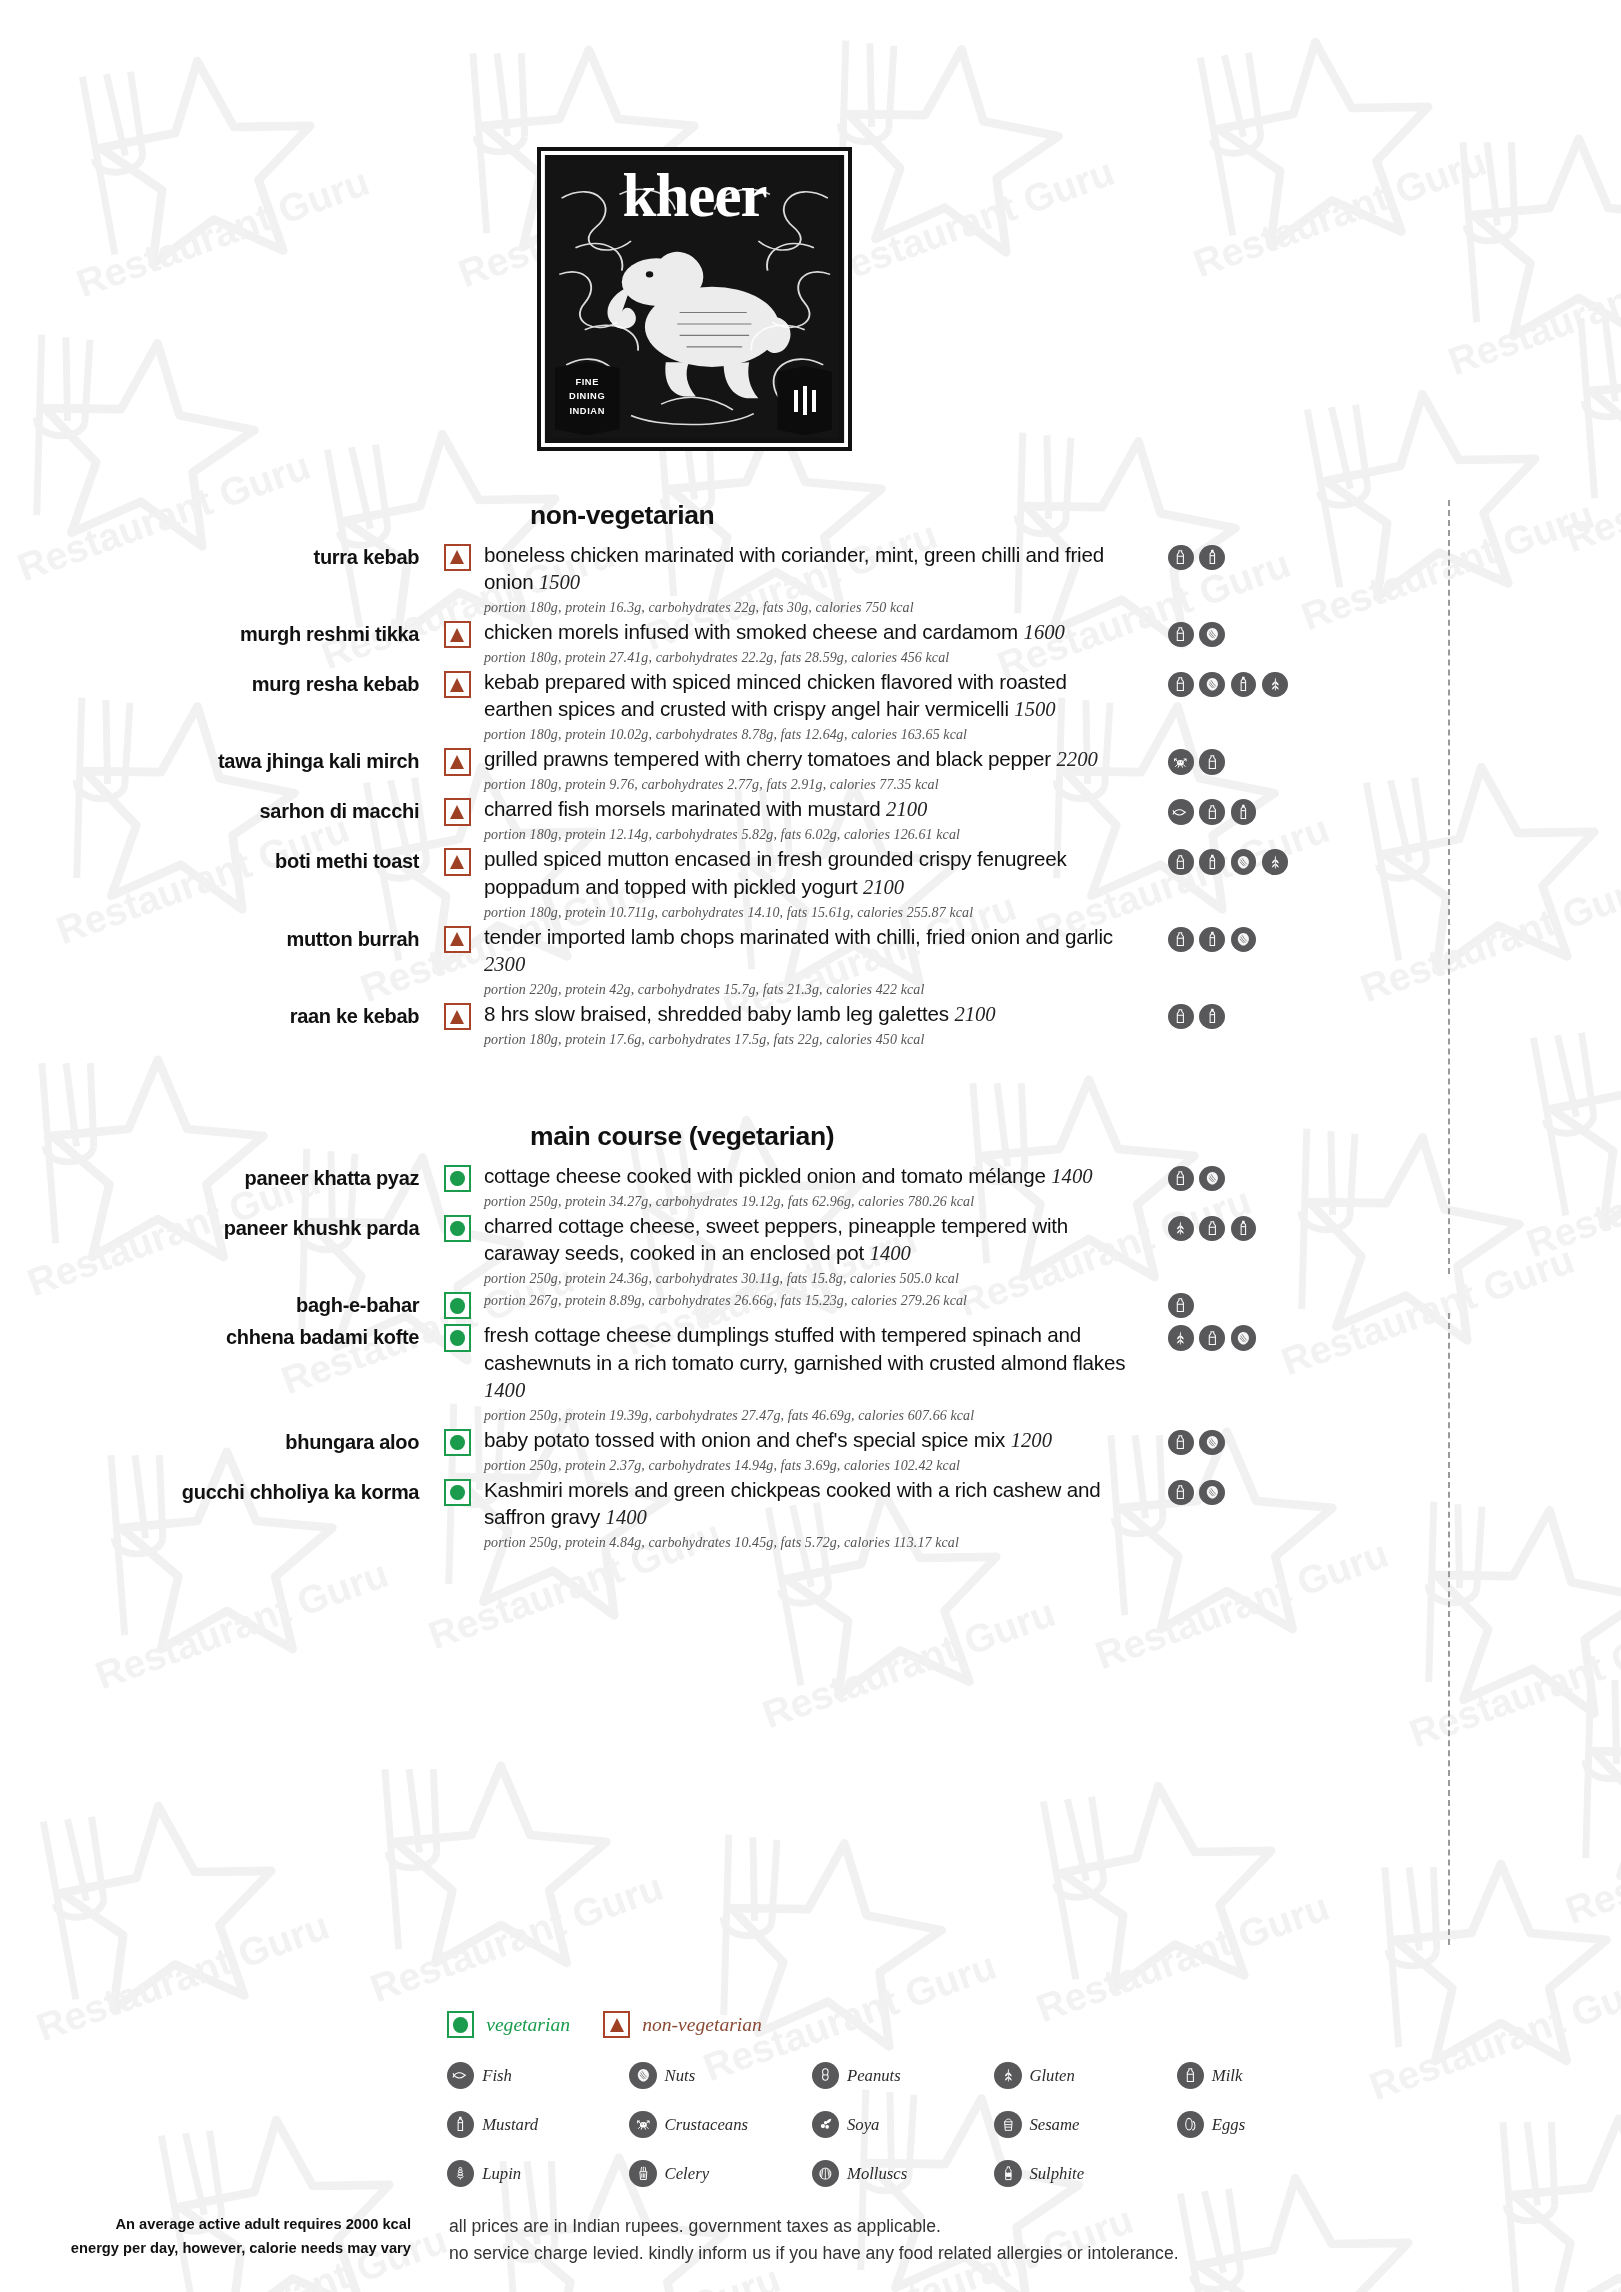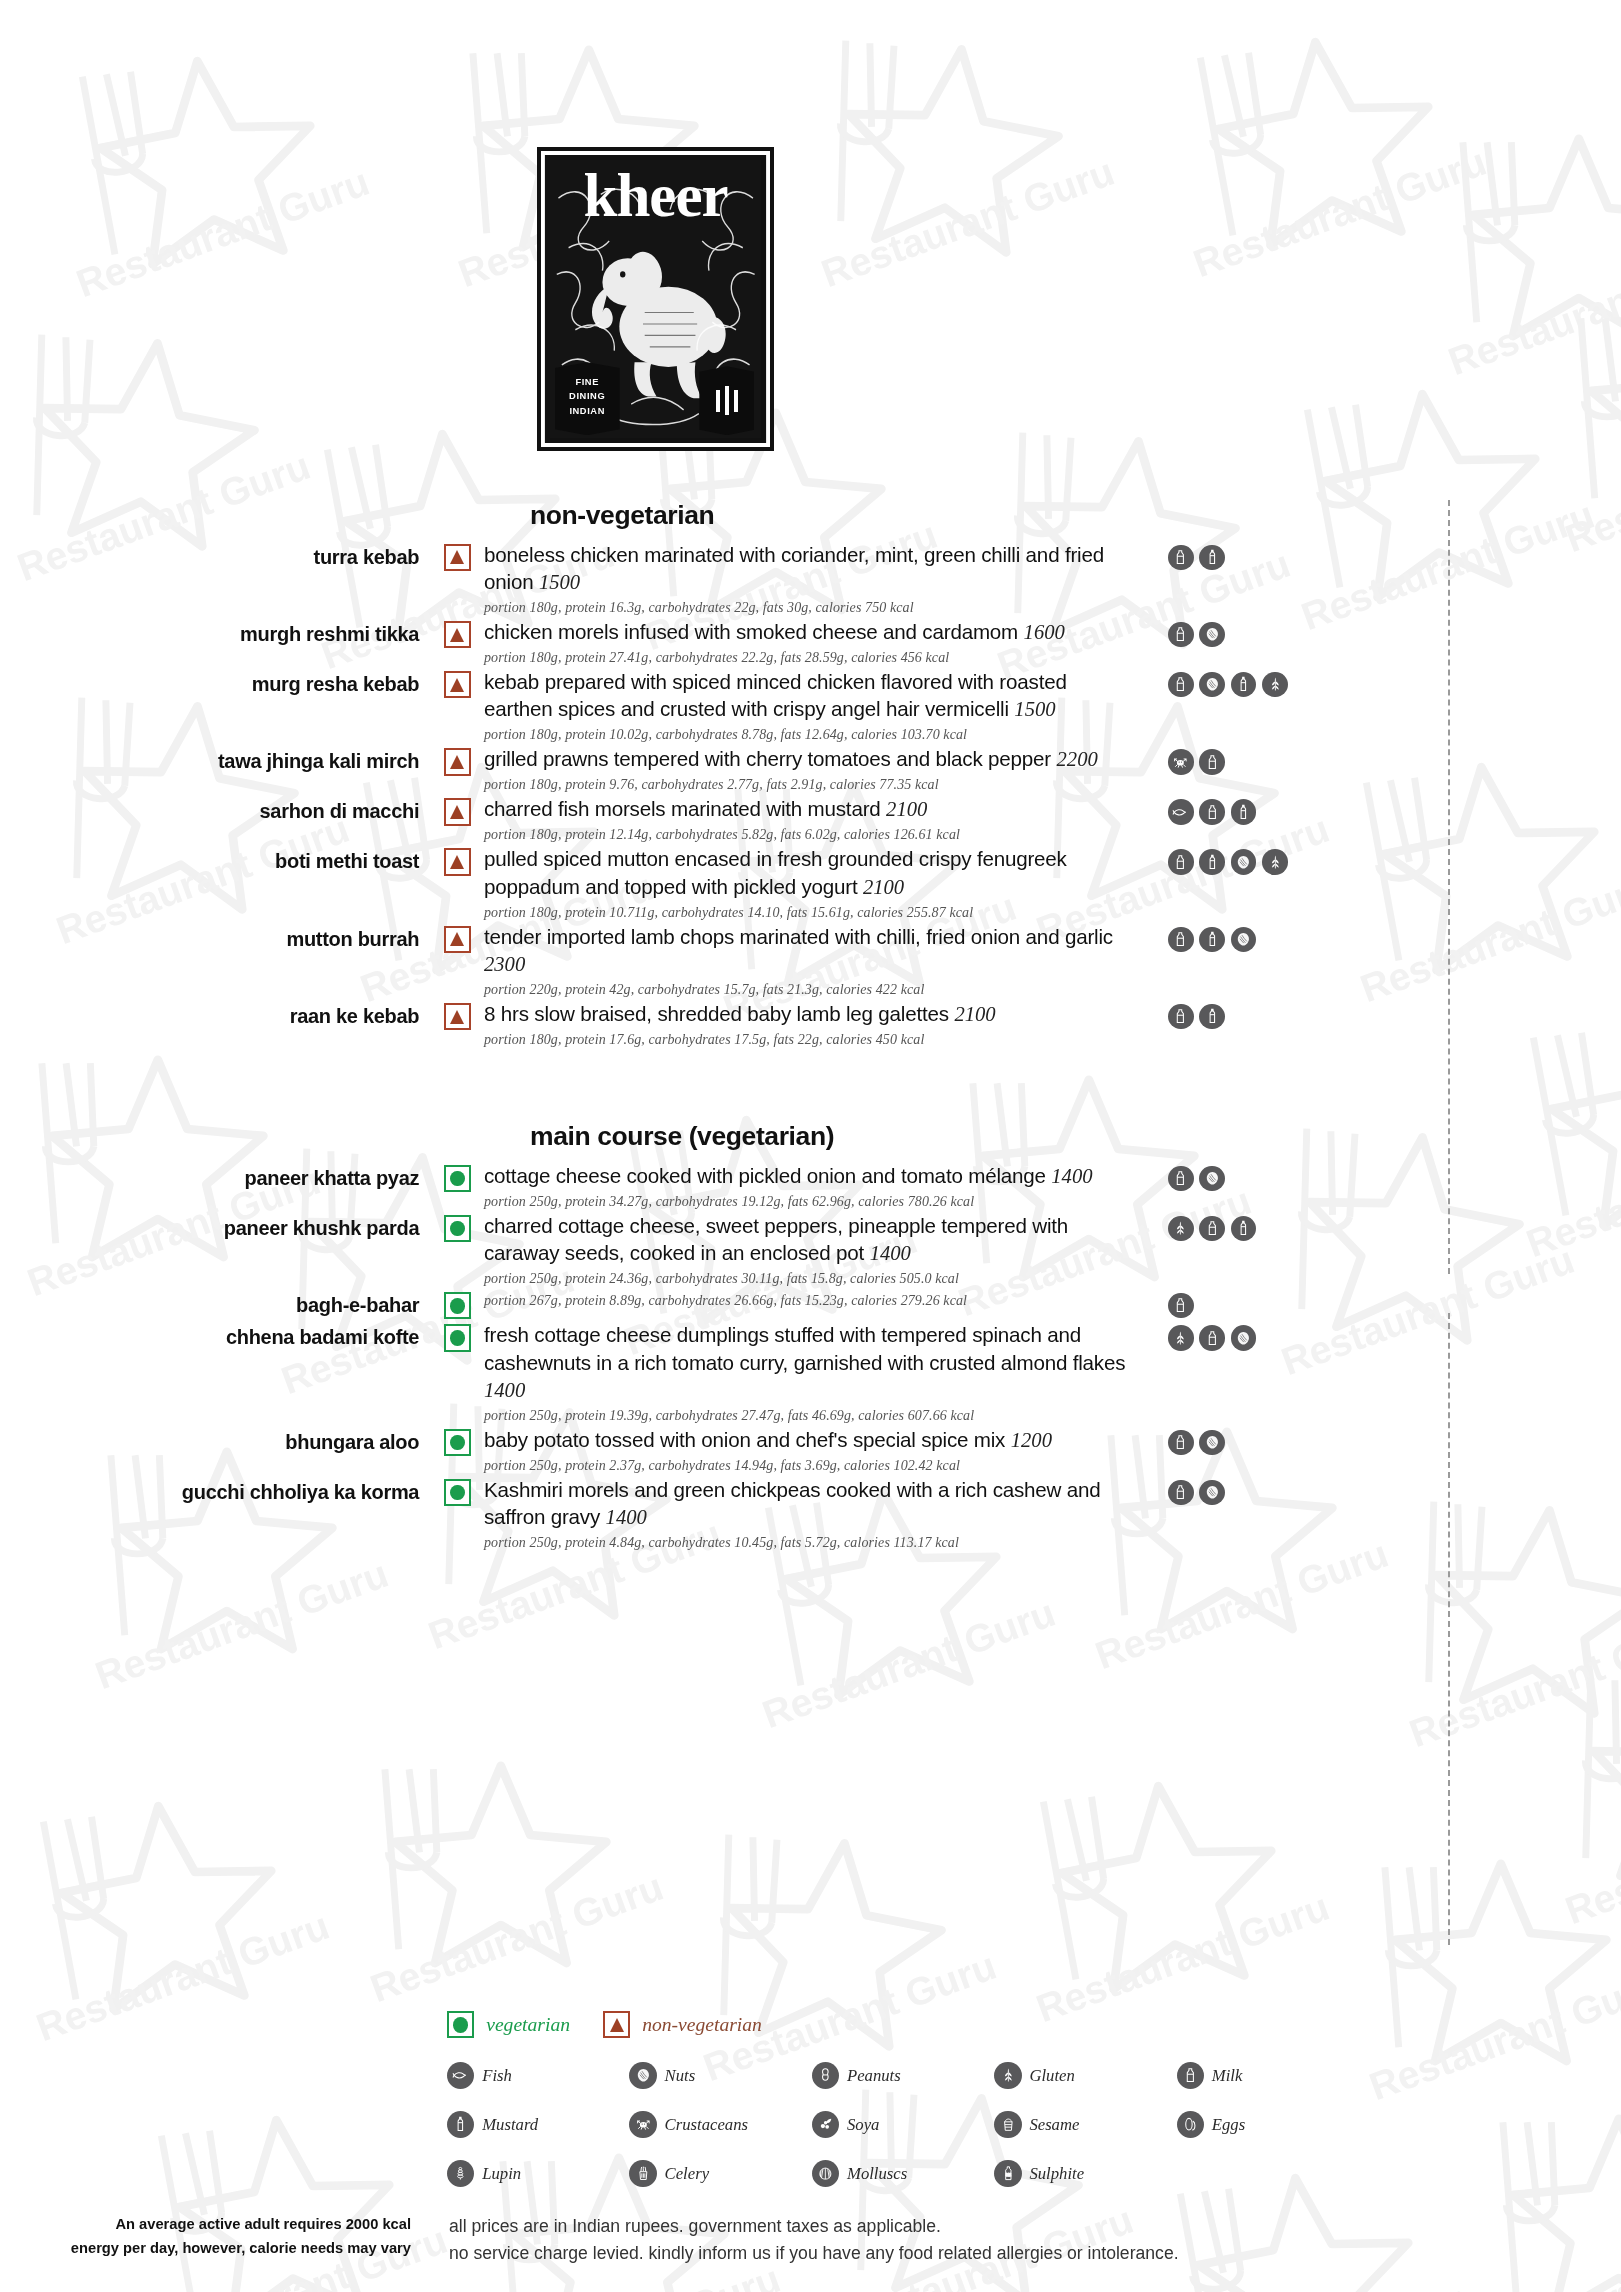--- a/index.html
+++ b/index.html
@@ -39,21 +39,21 @@
   }
 
   
   .page { position: relative; z-index: 2; width: 1621px; height: 2293px; }
 
   
   .logo-wrap {
     position: absolute;
     left: 537px;
     top: 147px;
-    width: 237px;
+    width: 315px;
     height: 304px;
   }
   .logo-box {
     width: 100%;
     height: 100%;
     background: #111111;
     border: 4.9px solid #111111;
     box-shadow: inset 0 0 0 3.9px #ffffff;
     position: relative;
     overflow: hidden;
@@ -868,21 +868,21 @@
       </div>
       <div class="row">
         <div class="row-name">murg resha kebab</div>
         <div class="row-mark">
           <span class="mark nonveg">
             <span class="tri"></span>
           </span>
         </div>
         <div class="row-desc">
           <div class="desc">kebab prepared with spiced minced chicken flavored with roasted earthen spices and crusted with crispy angel hair vermicelli <span class="price">1500</span></div>
-          <div class="nutri">portion 180g, protein 10.02g, carbohydrates 8.78g, fats 12.64g, calories 103.70 kcal</div>
+          <div class="nutri">portion 180g, protein 10.02g, carbohydrates 8.78g, fats 12.64g, calories 163.65 kcal</div>
         </div>
         <div class="row-allergens">
           <span class="alg" title="Milk">
             <svg viewBox="0 0 24 24" fill="none" stroke="#fff" stroke-width="1.5">
               <path d="M10 2.6h4v2.2l2.4 3.4V21H7.6V8.2L10 4.8V2.6z"></path>
               <path d="M7.6 10.4h8.8"></path>
             </svg>
           </span>
           <span class="alg" title="Nuts">
             <svg viewBox="0 0 24 24" fill="#fff">

